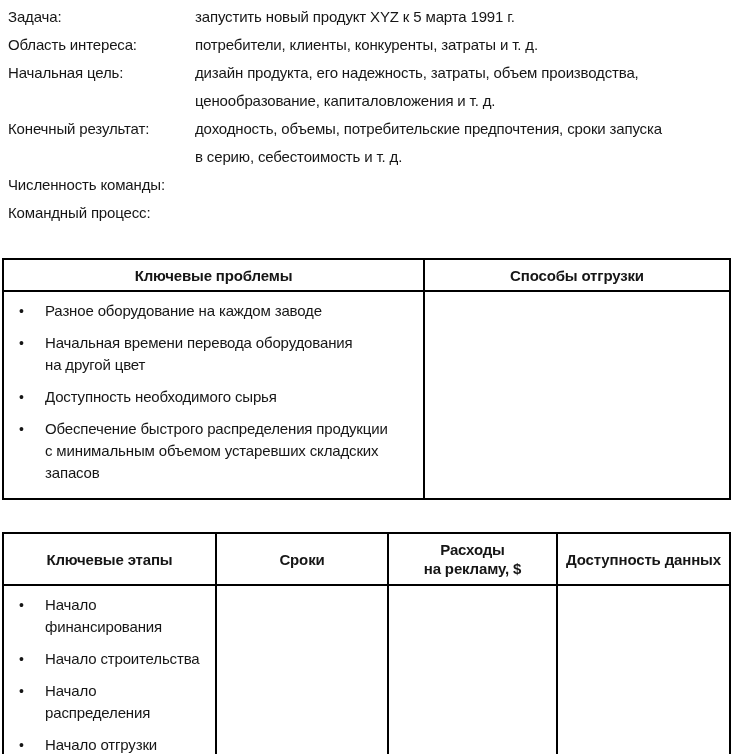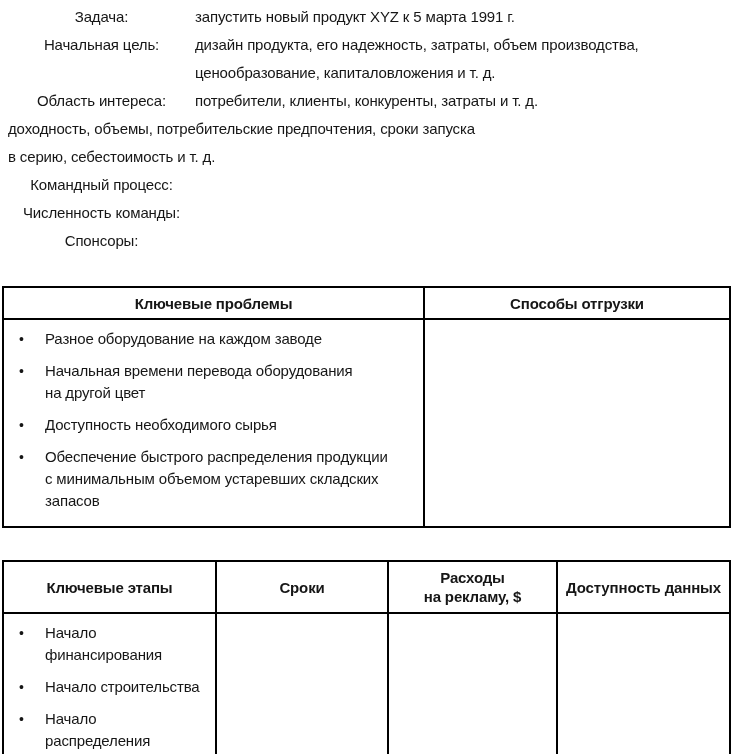--- a/index.html
+++ b/index.html
@@ -14,21 +14,20 @@
   }
   .page { position: relative; width: 731px; height: 754px; }
 
   
   .form { padding: 3px 8px 0 8px; }
   .form-row { display: flex; align-items: flex-start; }
   .form-label {
     flex: 0 0 187px;
     font-size: 15px;
     line-height: 28px;
-    text-align: center;
   }
   .form-value {
     flex: 1 1 auto;
     font-size: 15px;
     line-height: 28px;
     white-space: pre-line;
   }
 
   
   table {
@@ -77,42 +76,39 @@
 <body>
 
 <div class="page">
 
   <section class="form">
     <div class="form-row">
       <div class="form-label">Задача:</div>
       <div class="form-value">запустить новый продукт XYZ к 5 марта 1991 г.</div>
     </div>
     <div class="form-row">
+      <div class="form-label">Область интереса:</div>
+      <div class="form-value">потребители, клиенты, конкуренты, затраты и т. д.</div>
+    </div>
+    <div class="form-row">
       <div class="form-label">Начальная цель:</div>
       <div class="form-value">дизайн продукта, его надежность, затраты, объем производства,
 ценообразование, капиталовложения и т. д.</div>
     </div>
     <div class="form-row">
-      <div class="form-label">Область интереса:</div>
-      <div class="form-value">потребители, клиенты, конкуренты, затраты и т. д.</div>
-    </div>
-    <div class="form-row">
+      <div class="form-label">Конечный результат:</div>
       <div class="form-value">доходность, объемы, потребительские предпочтения, сроки запуска
 в серию, себестоимость и т. д.</div>
-    </div>
-    <div class="form-row">
-      <div class="form-label">Командный процесс:</div>
-      <div class="form-value"></div>
     </div>
     <div class="form-row">
       <div class="form-label">Численность команды:</div>
       <div class="form-value"></div>
     </div>
     <div class="form-row">
-      <div class="form-label">Спонсоры:</div>
+      <div class="form-label">Командный процесс:</div>
       <div class="form-value"></div>
     </div>
   </section>
 
   <table class="t1">
     <colgroup>
         <col style="width:421px">
         <col style="width:306px">
       </colgroup>
     <thead>

